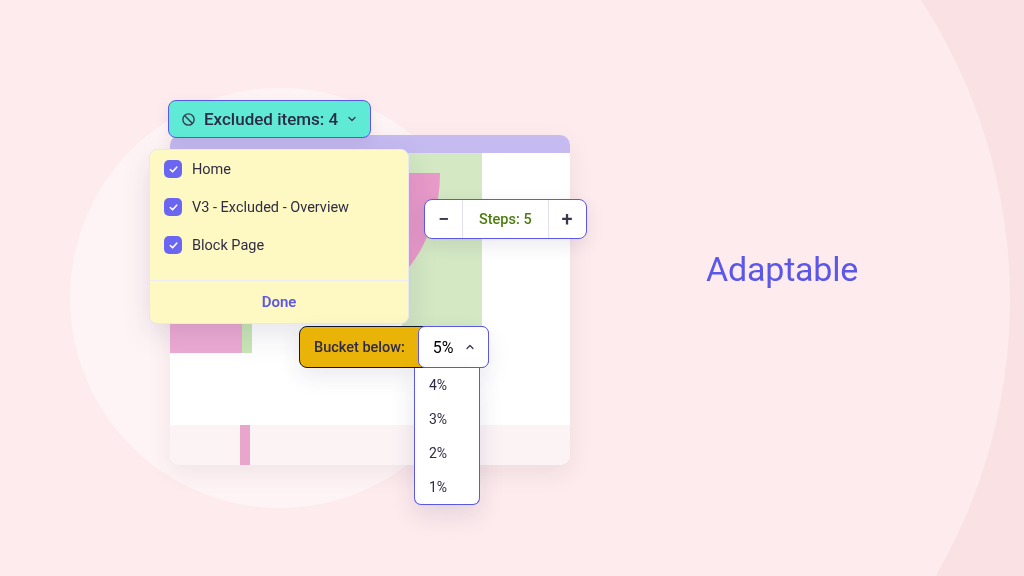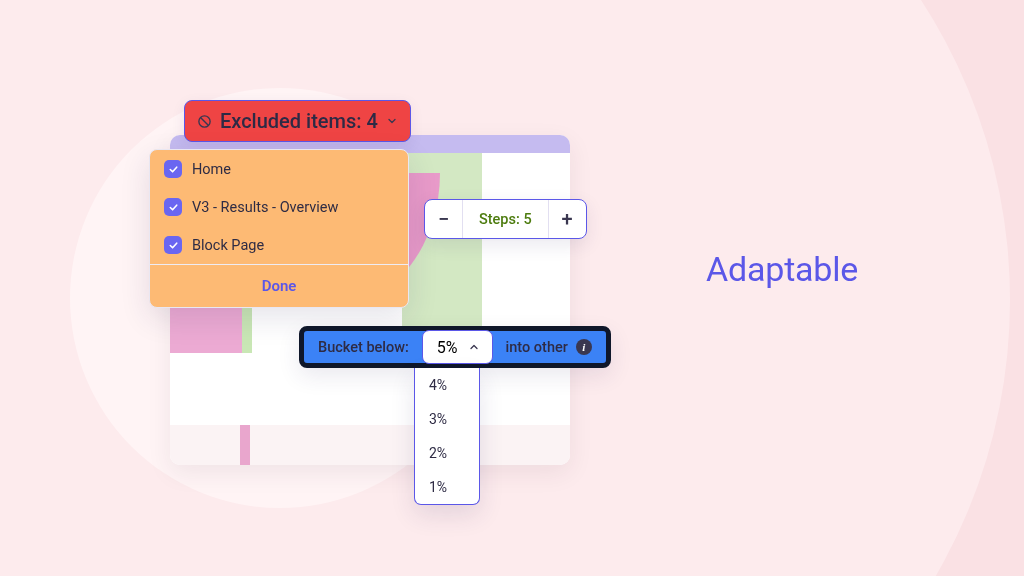--- a/index.html
+++ b/index.html
@@ -74,44 +74,43 @@
     font-size:34px;
     line-height:1.25;
     letter-spacing:-0.2px;
   }
 
   
   .excluded-pill {
     position:absolute;
     left:168px;
     top:100px;
-    background:#ef4444;
+    background:#5eead4;
     border:1.5px solid #5B57E8;
     border-radius:8px;
     padding:8px 12px;
     display:flex;
     align-items:center;
     gap:8px;
     color:#2D2A45;
-    font-size:20px;
+    font-size:17px;
     font-weight:500;
     box-shadow:0 4px 14px rgba(60,40,100,0.08);
     cursor:pointer;
-    margin-left:16px;
   }
   .excluded-pill .ban-icon svg{width:15px;height:15px;display:block;}
   .excluded-pill .chev svg{width:12px;height:12px;display:block;}
 
   
   .exclude-panel {
     position:absolute;
     left:149px;
     top:149px;
     width:260px;
-    background:#fdba74;
+    background:#fef9c3;
     border:1px solid #E9E7F2;
     border-radius:8px;
     box-shadow:0 10px 30px rgba(40,30,80,0.12);
     overflow:hidden;
   }
   .exclude-panel .item{
     display:flex; align-items:center; gap:10px;
     padding:10px 14px;
     font-size:14.5px;
     color:#2F2C44;
@@ -123,20 +122,21 @@
   }
   .exclude-panel .checkbox svg{width:11px;height:11px;display:block;}
   .exclude-panel .done{
     border-top:1px solid #EEECF4;
     text-align:center;
     padding:12px 0;
     color:#5B57E8;
     font-weight:600;
     font-size:15px;
     cursor:pointer;
+    margin-top:16px;
   }
 
   
   .steps-box{
     position:absolute;
     left:424px; top:199px;
     display:flex;
     background:#fff;
     border:1.5px solid #5B57E8;
     border-radius:8px;
@@ -151,22 +151,22 @@
   .steps-box .btn{ width:38px; cursor:pointer; font-size:20px; color:#3A3750;}
   .steps-box .btn.minus{border-right:1px solid #E2DFF1;}
   .steps-box .btn.plus{border-left:1px solid #E2DFF1;}
   .steps-box .label{ padding:0 16px; }
 
   
   .bucket-row{
     position:absolute;
     left:299px; top:326px;
     display:flex;
-    background:#3b82f6;
-    border:5px solid #0f172a;
+    background:#eab308;
+    border:1px solid #0f172a;
     border-radius:8px;
     box-shadow:0 8px 22px rgba(50,40,100,0.1);
     height:42px;
     align-items:stretch;
   }
   .bucket-row .cell{
     display:flex;align-items:center;justify-content:center;
     padding:0 14px;font-size:14.5px;color:#2E2B44;font-weight:500;
   }
   .bucket-row .select-cell{
@@ -254,21 +254,21 @@
           </svg>
         </span>
       <span>Home</span>
     </div>
     <div class="item">
       <span class="checkbox">
           <svg viewBox="0 0 24 24" fill="none" stroke="#fff" stroke-width="3.5" stroke-linecap="round" stroke-linejoin="round">
             <polyline points="5 12 10 17 19 7"></polyline>
           </svg>
         </span>
-      <span>V3 - Results - Overview</span>
+      <span>V3 - Excluded - Overview</span>
     </div>
     <div class="item">
       <span class="checkbox">
           <svg viewBox="0 0 24 24" fill="none" stroke="#fff" stroke-width="3.5" stroke-linecap="round" stroke-linejoin="round">
             <polyline points="5 12 10 17 19 7"></polyline>
           </svg>
         </span>
       <span>Block Page</span>
     </div>
     <div class="done">Done</div>
@@ -287,24 +287,20 @@
   <div class="bucket-row">
     <div class="cell">Bucket below:</div>
     <div class="select-cell">
       <span>5%</span>
       <span class="chev">
         <svg viewBox="0 0 24 24" fill="none" stroke="#3A3750" stroke-width="2.6" stroke-linecap="round" stroke-linejoin="round">
             <polyline points="6 15 12 9 18 15"></polyline>
           </svg>
       </span>
     </div>
-    <div class="cell">
-      <span>into other</span>
-      <span class="info">i</span>
-    </div>
   </div>
 
   <div class="percent-drop">
     <div class="opt">4%</div>
     <div class="opt">3%</div>
     <div class="opt">2%</div>
     <div class="opt">1%</div>
   </div>
 
 </div>

